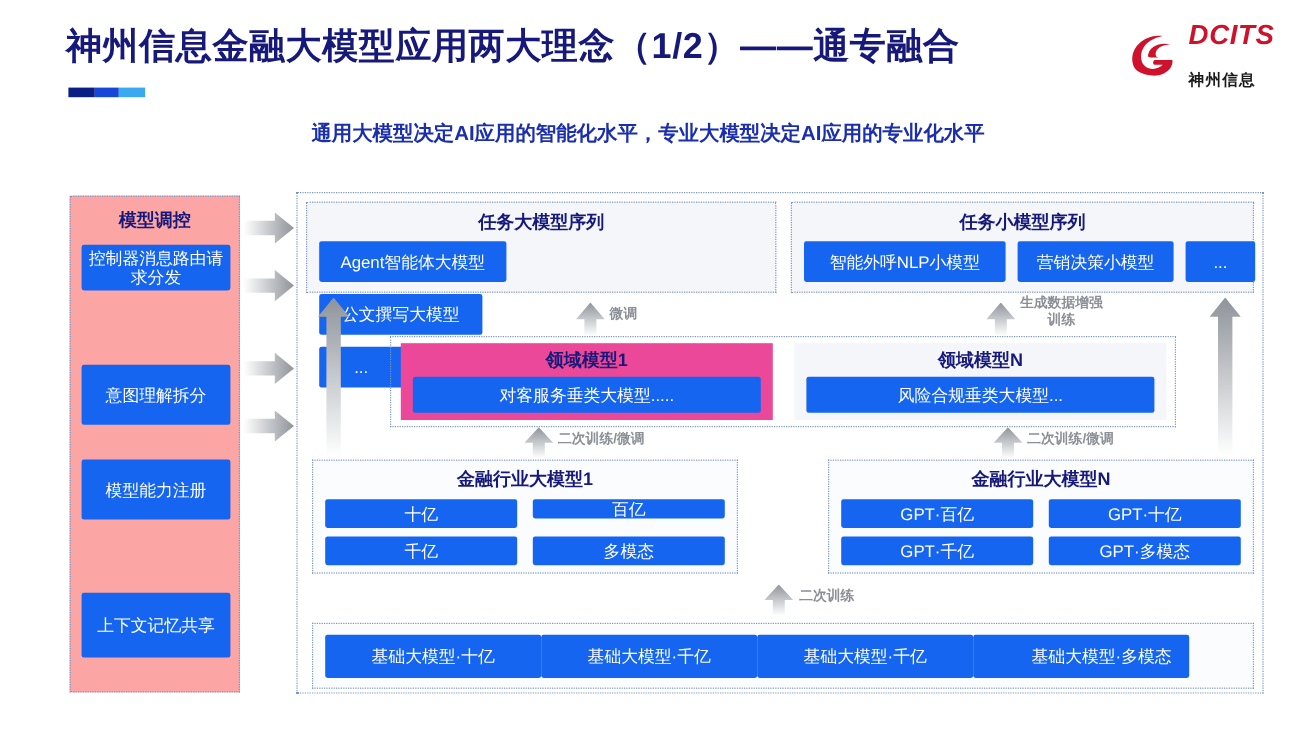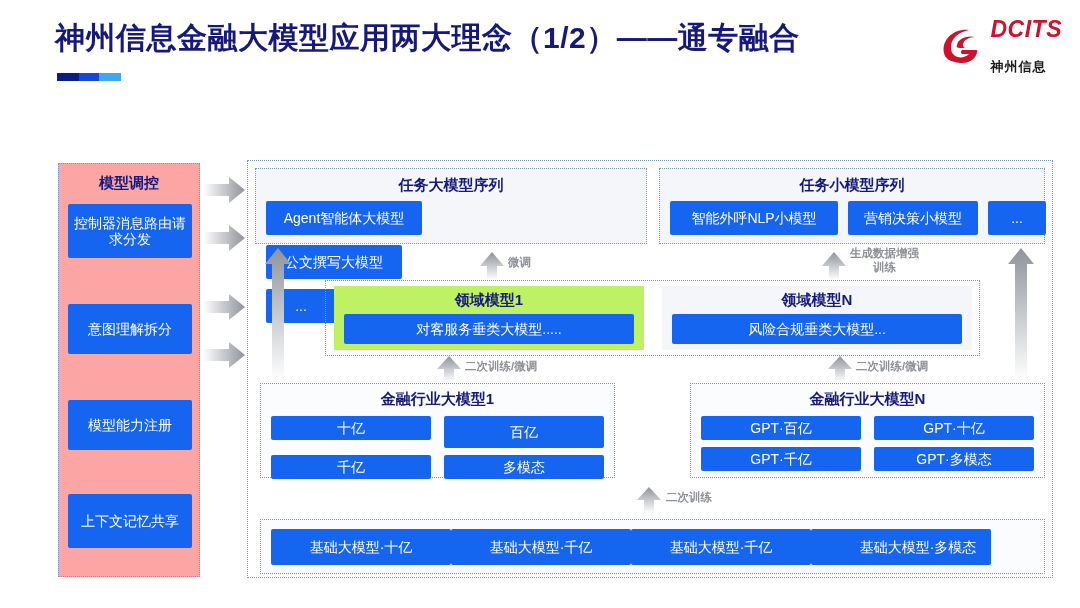--- a/index.html
+++ b/index.html
@@ -90,37 +90,38 @@
       </linearGradient>
     </defs>
   </svg>
 
   <div class="title">神州信息金融大模型应用两大理念（1/2）——通专融合</div>
   <div class="accent-bar">
     <i class="ab1"></i>
     <i class="ab2"></i>
     <i class="ab3"></i>
   </div>
+  <div class="subtitle">通用大模型决定AI应用的智能化水平，专业大模型决定AI应用的专业化水平</div>
 
   <div class="logo">
     <svg class="logo-mark" viewBox="0 0 46 42">
       <path d="M5 28 C2 14, 16 3, 30 5 C20 7, 11 13, 12 24 C13 33, 24 35, 30 29 L24 29 C22 29, 21 27, 23 25 L38 25 C39 32, 31 39, 21 38 C12 37, 6 34, 5 28 Z" fill="#d0112b"></path>
       <path d="M18 20 C19 14, 27 10, 36 12 C30 12, 24 15, 24 20 C24 22, 25 23, 27 23 L21 23 C18 23, 17 22, 18 20 Z" fill="#d0112b"></path>
     </svg>
     <div class="logo-text">
       <div class="logo-en">DCITS</div>
       <div class="logo-cn">神州信息</div>
     </div>
   </div>
 
   <div class="ctrl-panel">
     <div class="ctrl-title">模型调控</div>
-    <div class="bluebox ctrl-item" style="top:40px;height:54px;">控制器消息路由请求分发</div>
+    <div class="bluebox ctrl-item" style="top:40px;height:38px;">控制器消息路由请求分发</div>
     <div class="bluebox ctrl-item" style="top:140px;height:50px;">意图理解拆分</div>
-    <div class="bluebox ctrl-item" style="top:236px;height:50px;">模型能力注册</div>
+    <div class="bluebox ctrl-item" style="top:219px;height:50px;">模型能力注册</div>
     <div class="bluebox ctrl-item" style="top:330px;height:54px;">上下文记忆共享</div>
   </div>
 
   <svg class="arrow-r" style="left:203px; top:177px;" viewBox="0 0 42 26">
     <path d="M0 7 H26 V0 L42 13 L26 26 V19 H0 Z" fill="url(#gr)"></path>
   </svg>
   <svg class="arrow-r" style="left:203px; top:225px;" viewBox="0 0 42 26">
     <path d="M0 7 H26 V0 L42 13 L26 26 V19 H0 Z" fill="url(#gr)"></path>
   </svg>
   <svg class="arrow-r" style="left:203px; top:294px;" viewBox="0 0 42 26">
@@ -166,21 +167,21 @@
   <svg class="arrow-u" style="left:822px; top:252px; width:24px; height:28px;" viewBox="0 0 24 28">
     <path d="M12 0 L24 14 H17 V28 H7 V14 H0 Z" fill="url(#gu)"></path>
   </svg>
   <div class="arrow-lbl ctr" style="left:850px; top:247px;">
     <div>生成数据增强</div>
     <div>训练</div>
   </div>
 
   <div class="region" style="left:325px; top:280px; width:655px; height:76px; background:transparent;"></div>
 
-  <div style="position:absolute; left:334px; top:286px; width:310px; height:64px; background:#bef264;">
+  <div style="position:absolute; left:334px; top:286px; width:310px; height:64px; background:#ec4899;">
     <div class="panel-head" style="margin-top:5px;">领域模型1</div>
     <div class="bluebox" style="position:absolute; left:10px; top:28px; width:290px; height:30px;">对客服务垂类大模型.....</div>
   </div>
 
   <div style="position:absolute; left:662px; top:286px; width:310px; height:64px; background:#f4f6fa;">
     <div class="panel-head" style="margin-top:5px;">领域模型N</div>
     <div class="bluebox" style="position:absolute; left:10px; top:28px; width:290px; height:30px;">风险合规垂类大模型...</div>
   </div>
 
   <svg class="arrow-u" style="left:437px; top:356px; width:24px; height:26px;" viewBox="0 0 24 26">
@@ -190,21 +191,21 @@
 
   <svg class="arrow-u" style="left:828px; top:356px; width:24px; height:26px;" viewBox="0 0 24 26">
     <path d="M12 0 L24 13 H17 V26 H7 V13 H0 Z" fill="url(#gu)"></path>
   </svg>
   <div class="arrow-lbl" style="left:856px; top:360px;">二次训练/微调</div>
 
   <div class="region" style="left:260px; top:383px; width:355px; height:95px; background:#fbfcfe;">
     <div class="panel-head" style="margin-top:6px;">金融行业大模型1</div>
     <div style="position:absolute; left:10px; top:32px; display:grid; grid-template-columns:160px 160px; gap:7px 13px;">
       <div class="bluebox" style="height:24px;">十亿</div>
-      <div class="bluebox" style="height:32px;">百亿</div>
+      <div class="bluebox" style="height:16px;">百亿</div>
       <div class="bluebox" style="height:24px;">千亿</div>
       <div class="bluebox" style="height:24px;">多模态</div>
     </div>
   </div>
 
   <div class="region" style="left:690px; top:383px; width:355px; height:95px; background:#fbfcfe;">
     <div class="panel-head" style="margin-top:6px;">金融行业大模型N</div>
     <div style="position:absolute; left:10px; top:32px; display:grid; grid-template-columns:160px 160px; gap:7px 13px;">
       <div class="bluebox" style="height:24px;">GPT·百亿</div>
       <div class="bluebox" style="height:24px;">GPT·十亿</div>

